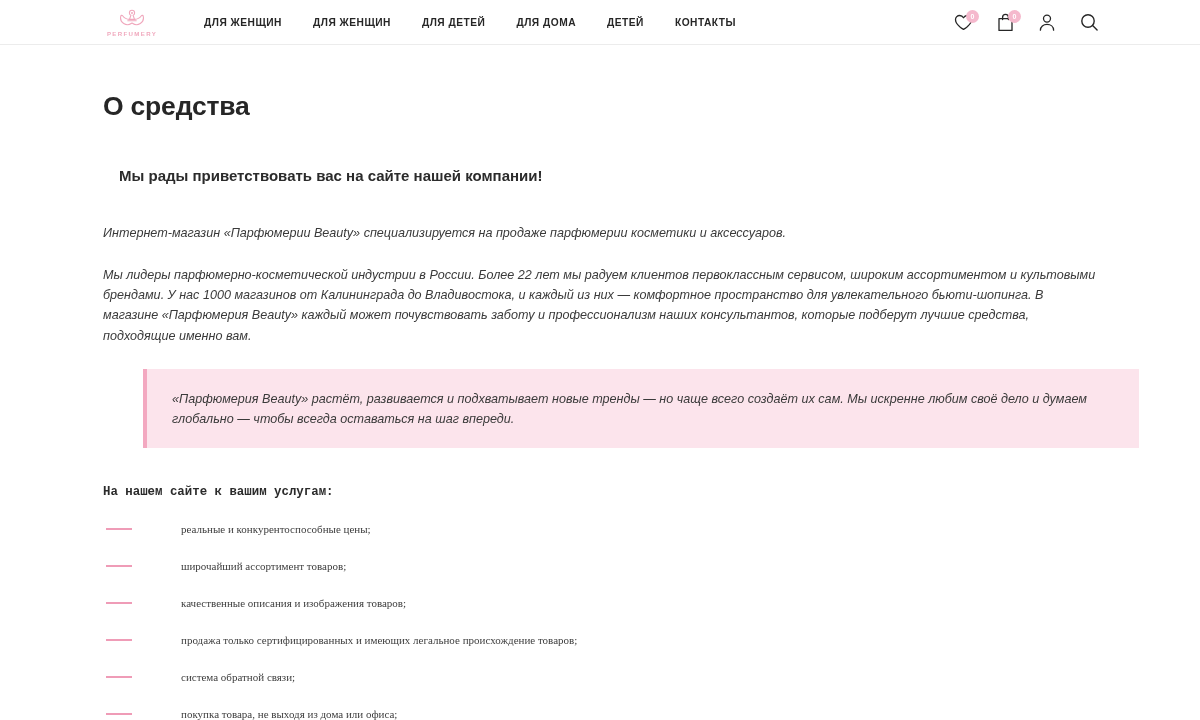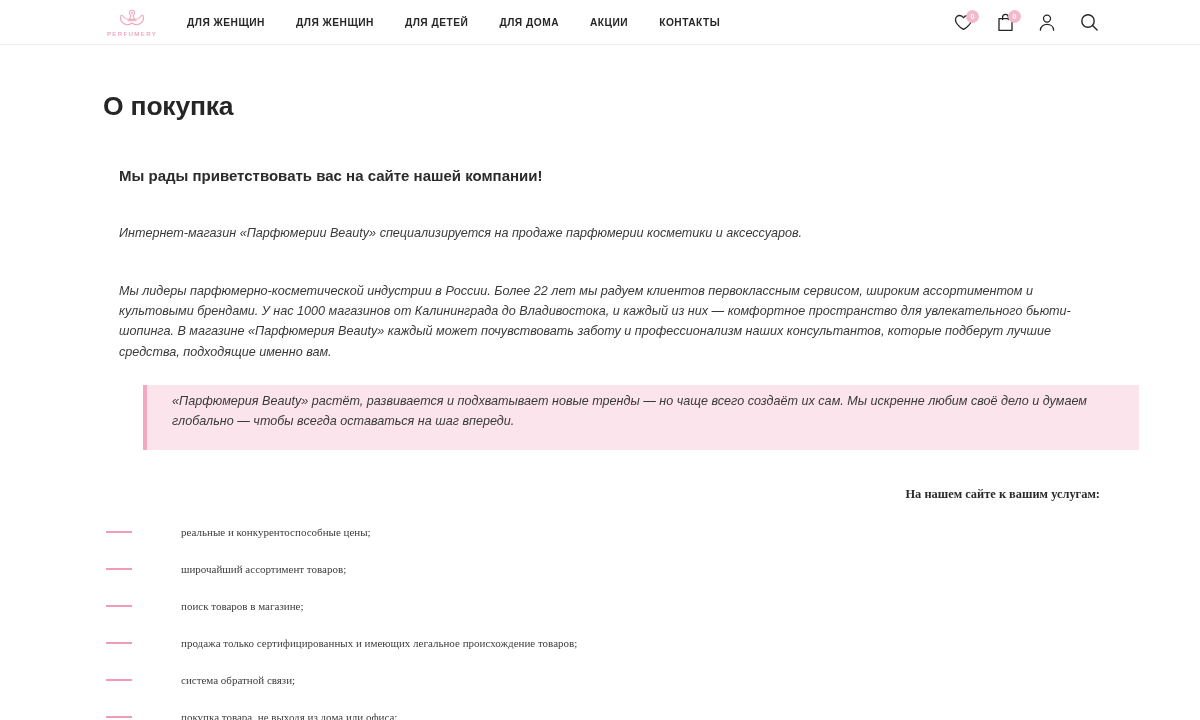--- a/index.html
+++ b/index.html
@@ -42,21 +42,21 @@
     font-size: 6.1px;
     letter-spacing: 1.35px;
     color: #f0a8bd;
     font-weight: 700;
     font-family: "Liberation Sans", sans-serif;
     line-height: 1;
   }
 
   .nav {
     position: absolute;
-    left: 187px;
+    left: 204px;
     top: 0;
     height: 45px;
     display: flex;
     align-items: center;
     gap: 0;
   }
   .nav-item {
     font-size: 10.2px;
     font-weight: 700;
     letter-spacing: 0.5px;
@@ -136,51 +136,50 @@
     padding-top: 28px;
     line-height: 1.4;
     font-family: "Liberation Sans", sans-serif;
   }
 
   .para {
     font-size: 12.6px;
     font-style: italic;
     color: #3a3a3a;
     line-height: 1.62;
-    margin: 16px;
+    margin: 0;
     font-family: "Liberation Sans", sans-serif;
   }
   .para-1 { padding-top: 21px; }
   .para-2 { padding-top: 21px; max-width: 995px; }
 
   .quote {
     margin-top: 23px;
     background: #fce4ec;
     border-left: 4px solid #f3a8c0;
-    padding: 6px 22px 18px 25px;
+    padding: 20px 22px 18px 25px;
     width: 996px;
     min-height: 64px;
   }
   .quote-text {
     font-size: 12.6px;
     font-style: italic;
     color: #3a3a3a;
     line-height: 1.62;
     margin: 0;
     font-family: "Liberation Sans", sans-serif;
   }
 
   .services-title {
     font-size: 12.4px;
     font-weight: 700;
     color: #2b2b2b;
     margin: 0;
     padding-top: 21px;
-    font-family: Liberation Serif, serif;
-    text-align: right;
+    font-family: Liberation Mono, monospace;
   }
 
   .services-list {
     list-style: none;
     margin: 0;
     padding: 0;
     padding-top: 12px;
   }
   .service-item {
     display: flex;
@@ -220,21 +219,21 @@
       </svg>
     </span>
     <span class="logo-text">PERFUMERY</span>
   </a>
 
   <nav class="nav">
     <a class="nav-item" href="#">ДЛЯ ЖЕНЩИН</a>
     <a class="nav-item" href="#">ДЛЯ ЖЕНЩИН</a>
     <a class="nav-item" href="#">ДЛЯ ДЕТЕЙ</a>
     <a class="nav-item" href="#">ДЛЯ ДОМА</a>
-    <a class="nav-item" href="#">АКЦИИ</a>
+    <a class="nav-item" href="#">ДЕТЕЙ</a>
     <a class="nav-item" href="#">КОНТАКТЫ</a>
   </nav>
 
   <div class="header-icons">
 
     <button class="icon-btn">
       <span>
         <svg width="19" height="17" viewBox="0 0 19 17" fill="none" xmlns="http://www.w3.org/2000/svg">
           <path d="M9.5 15.4S1.5 10.8 1.5 5.8c0-2.4 1.9-4.3 4.2-4.3 1.6 0 3 .9 3.8 2.3.8-1.4 2.2-2.3 3.8-2.3 2.3 0 4.2 1.9 4.2 4.3 0 5-8 9.6-8 9.6z" stroke="#262626" stroke-width="1.3" fill="none" stroke-linejoin="round"></path>
         </svg>
@@ -268,21 +267,21 @@
           <path d="M12.6 12.6l4.5 4.5" stroke="#262626" stroke-width="1.4" stroke-linecap="round"></path>
         </svg>
       </span>
     </button>
 
   </div>
 </div>
 
 <main class="page">
 
-  <h1 class="page-title">О покупка</h1>
+  <h1 class="page-title">О средства</h1>
 
   <p class="lead">Мы рады приветствовать вас на сайте нашей компании!</p>
 
   <p class="para para-1">Интернет-магазин «Парфюмерии Beauty» специализируется на продаже парфюмерии косметики и аксессуаров.</p>
 
   <p class="para para-2">Мы лидеры парфюмерно-косметической индустрии в России. Более 22 лет мы радуем клиентов первоклассным сервисом, широким ассортиментом и культовыми брендами. У нас 1000 магазинов от Калининграда до Владивостока, и каждый из них — комфортное пространство для увлекательного бьюти-шопинга. В магазине «Парфюмерия Beauty» каждый может почувствовать заботу и профессионализм наших консультантов, которые подберут лучшие средства, подходящие именно вам.</p>
 
   <blockquote class="quote">
     <p class="quote-text">«Парфюмерия Beauty» растёт, развивается и подхватывает новые тренды — но чаще всего создаёт их сам. Мы искренне любим своё дело и думаем глобально — чтобы всегда оставаться на шаг впереди.</p>
   </blockquote>
@@ -293,21 +292,21 @@
     <li class="service-item">
       <span class="dash"></span>
       <span class="service-text">реальные и конкурентоспособные цены;</span>
     </li>
     <li class="service-item">
       <span class="dash"></span>
       <span class="service-text">широчайший ассортимент товаров;</span>
     </li>
     <li class="service-item">
       <span class="dash"></span>
-      <span class="service-text">поиск товаров в магазине;</span>
+      <span class="service-text">качественные описания и изображения товаров;</span>
     </li>
     <li class="service-item">
       <span class="dash"></span>
       <span class="service-text">продажа только сертифицированных и имеющих легальное происхождение товаров;</span>
     </li>
     <li class="service-item">
       <span class="dash"></span>
       <span class="service-text">система обратной связи;</span>
     </li>
     <li class="service-item">

